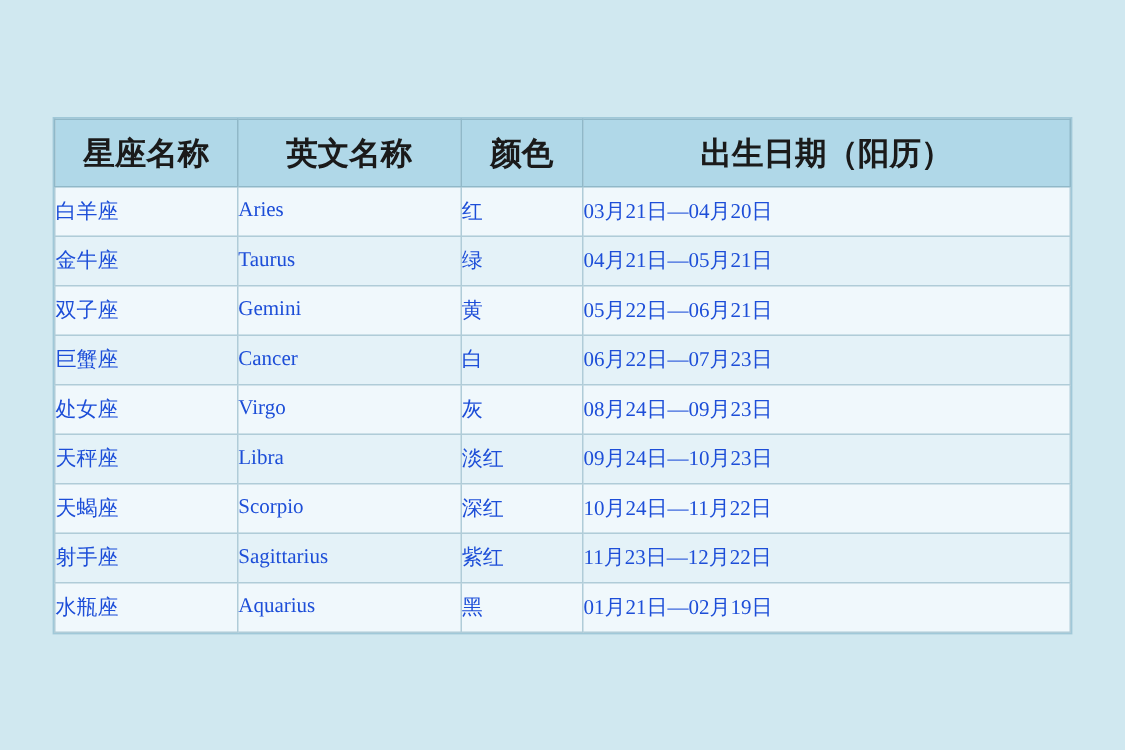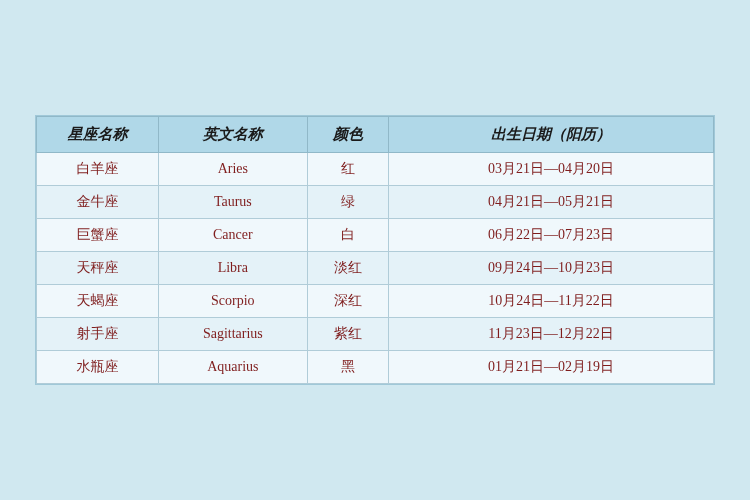--- a/index.html
+++ b/index.html
@@ -30,40 +30,38 @@
     }
 
     thead tr {
       background-color: #b0d8e8;
     }
 
     thead th {
       border: 1px solid #90b8c8;
       padding: 8px 12px;
       text-align: center;
-      font-size: 15px;
+      font-size: 21px;
       font-weight: bold;
       color: #1a1a1a;
-      font-style: italic;
     }
 
     tbody tr {
       background-color: #f0f8fc;
     }
 
     tbody tr:nth-child(even) {
       background-color: #e4f2f8;
     }
 
     tbody td {
       border: 1px solid #b0ccd8;
       padding: 7px 0;
-      text-align: center;
       font-size: 14px;
-      color: #7f1d1d;
+      color: #1d4ed8;
     }
 
     .col-chinese { width: 18%; }
     .col-english { width: 22%; }
     .col-color   { width: 12%; }
     .col-date    { width: 48%; }
   </style>
 </head>
 <body>
 
@@ -84,24 +82,36 @@
           <td>红</td>
           <td>03月21日—04月20日</td>
         </tr>
         <tr>
           <td>金牛座</td>
           <td>Taurus</td>
           <td>绿</td>
           <td>04月21日—05月21日</td>
         </tr>
         <tr>
+          <td>双子座</td>
+          <td>Gemini</td>
+          <td>黄</td>
+          <td>05月22日—06月21日</td>
+        </tr>
+        <tr>
           <td>巨蟹座</td>
           <td>Cancer</td>
           <td>白</td>
           <td>06月22日—07月23日</td>
+        </tr>
+        <tr>
+          <td>处女座</td>
+          <td>Virgo</td>
+          <td>灰</td>
+          <td>08月24日—09月23日</td>
         </tr>
         <tr>
           <td>天秤座</td>
           <td>Libra</td>
           <td>淡红</td>
           <td>09月24日—10月23日</td>
         </tr>
         <tr>
           <td>天蝎座</td>
           <td>Scorpio</td>

